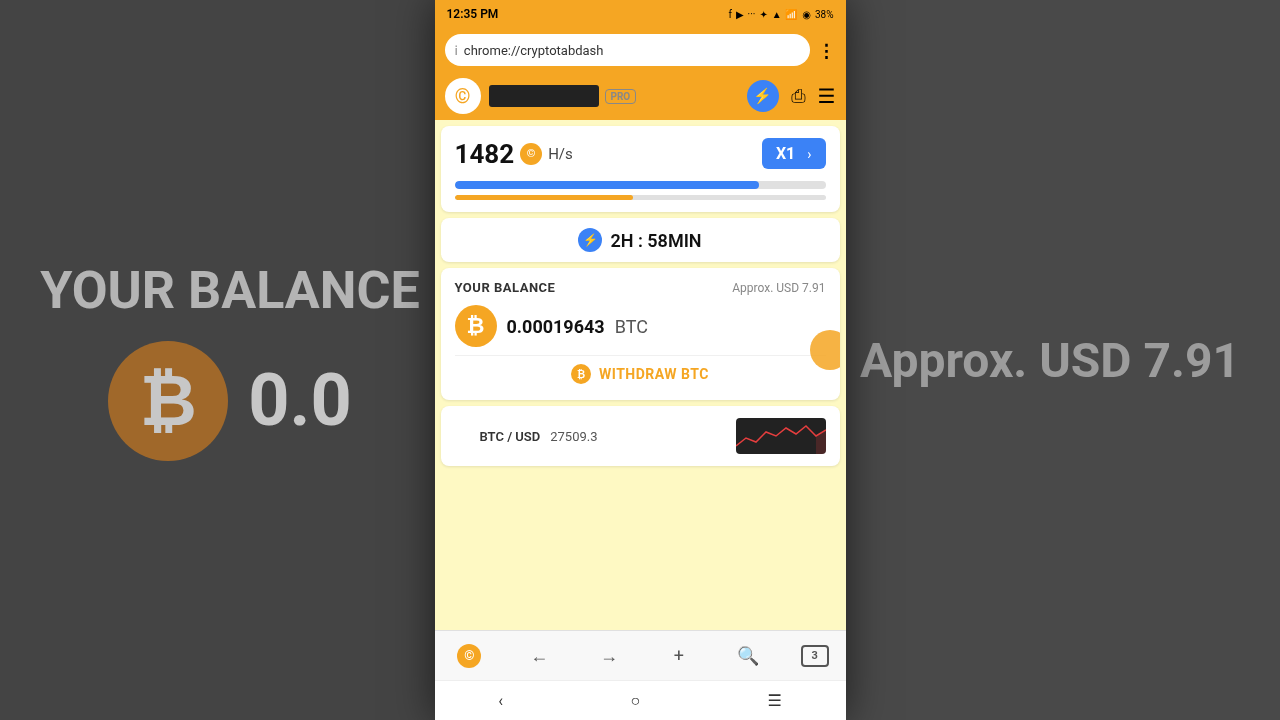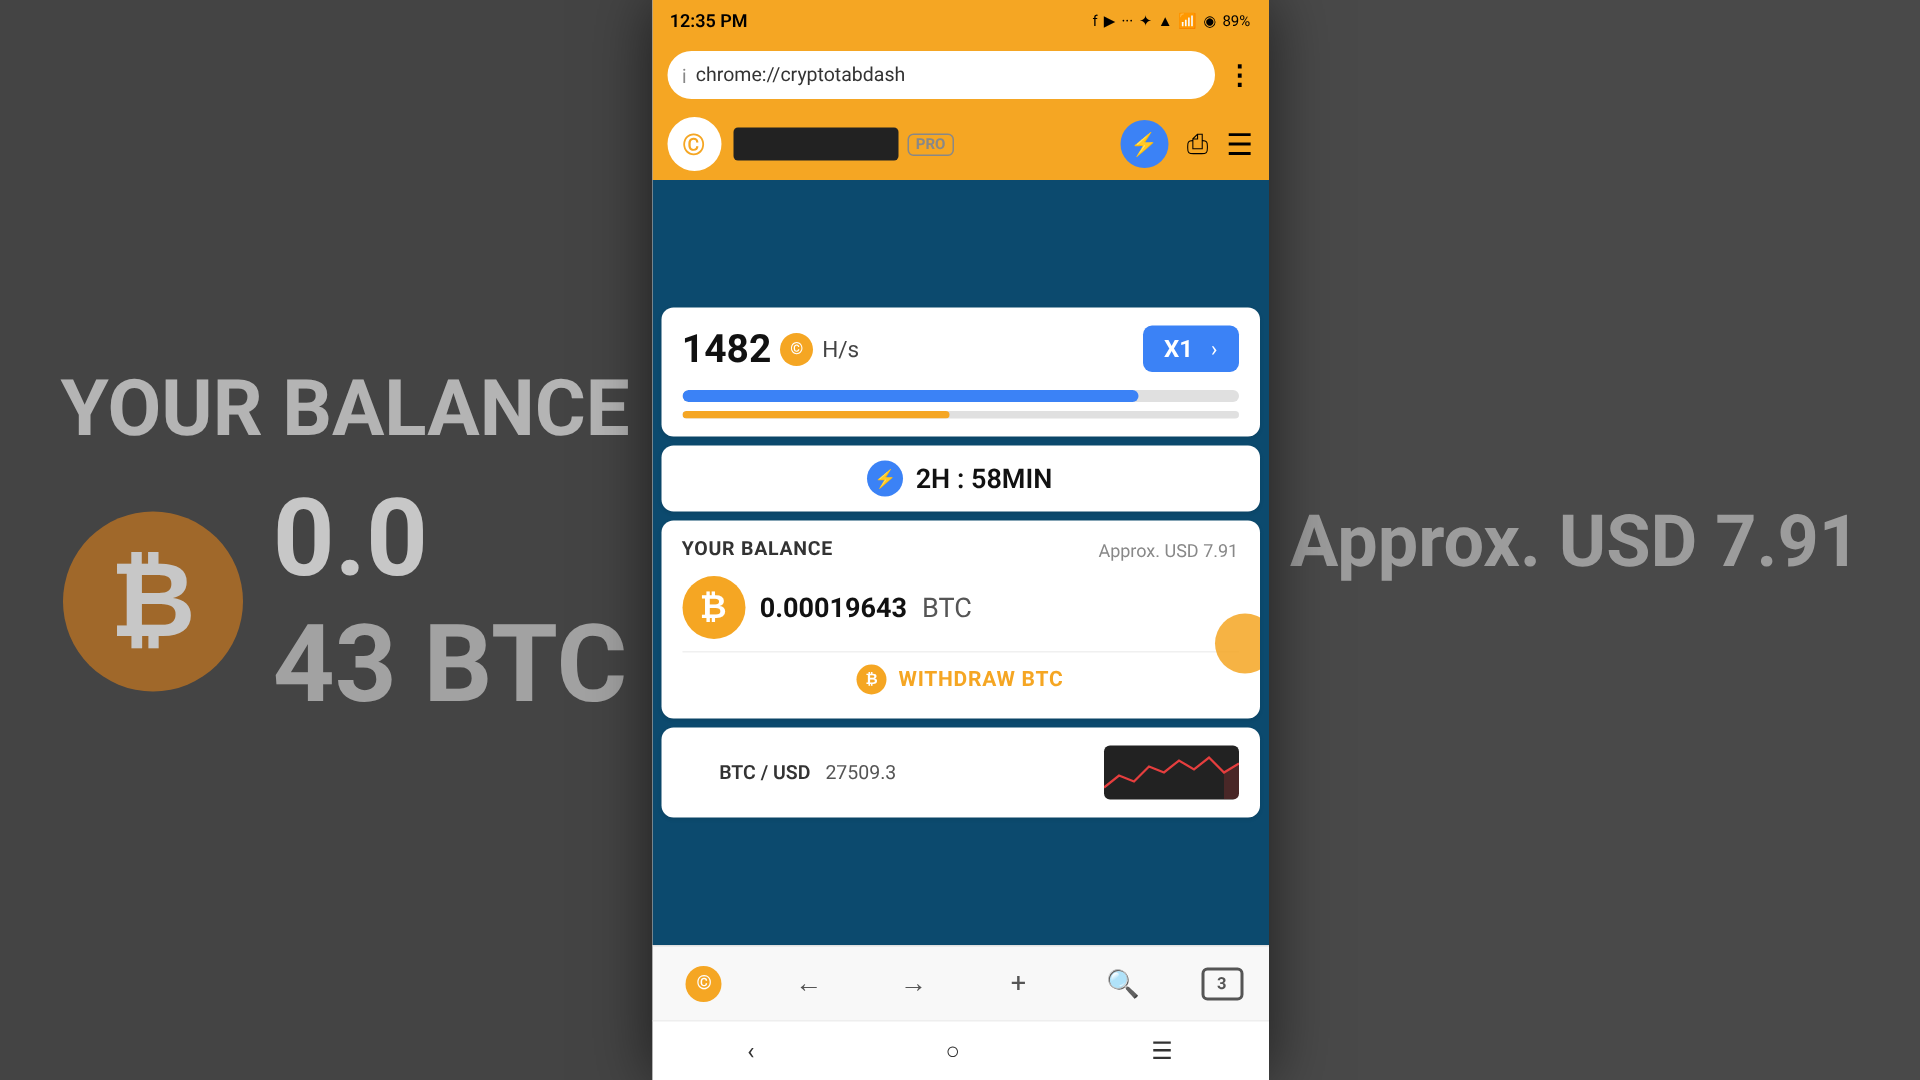--- a/index.html
+++ b/index.html
@@ -199,25 +199,24 @@
     }
     .header-icon-menu {
       font-size: 20px;
       color: #000;
       cursor: pointer;
     }
 
     
     .content {
       flex: 1;
-      background: #0c4a6e;
+      background: #fef9c3;
       overflow-y: auto;
       display: flex;
       flex-direction: column;
-      justify-content: center;
     }
 
     
     .card {
       background: #fff;
       margin: 6px;
       border-radius: 8px;
       padding: 12px 14px;
       box-shadow: 0 1px 3px rgba(0,0,0,0.1);
     }
@@ -515,42 +514,41 @@
   </style>
 </head>
 <body>
 
 <div class="bg-left">
   <div style="font-size:52px;font-weight:700;color:#fff;opacity:0.6;">YOUR BALANCE</div>
   <div class="bg-left-row">
     <div class="bg-left-btc-icon">₿</div>
     <div style="display:flex;flex-direction:column;gap:12px;">
       <span style="font-size:72px;font-weight:700;color:#fff;opacity:0.7;line-height:1;">0.0</span>
-      <span style="font-size:72px;font-weight:700;color:#fff;opacity:0.5;line-height:1;">43 BTC</span>
     </div>
   </div>
 </div>
 
 <div class="bg-right">
   <div style="font-size:48px;font-weight:700;color:#bbb;">Approx. USD 7.91</div>
 </div>
 
 <div class="phone">
 
   <div class="status-bar">
     <span class="status-time">12:35 PM</span>
     <div class="status-icons">
       <span>f</span>
       <span>▶</span>
       <span>···</span>
       <span>✦</span>
       <span>▲</span>
       <span>📶</span>
       <span>◉</span>
-      <span>89%</span>
+      <span>38%</span>
     </div>
   </div>
 
   <div class="url-bar">
     <div class="url-input">
       <span class="url-icon">ℹ</span>
       <span class="url-text">chrome://cryptotabdash</span>
     </div>
     <span class="url-menu">⋮</span>
   </div>

